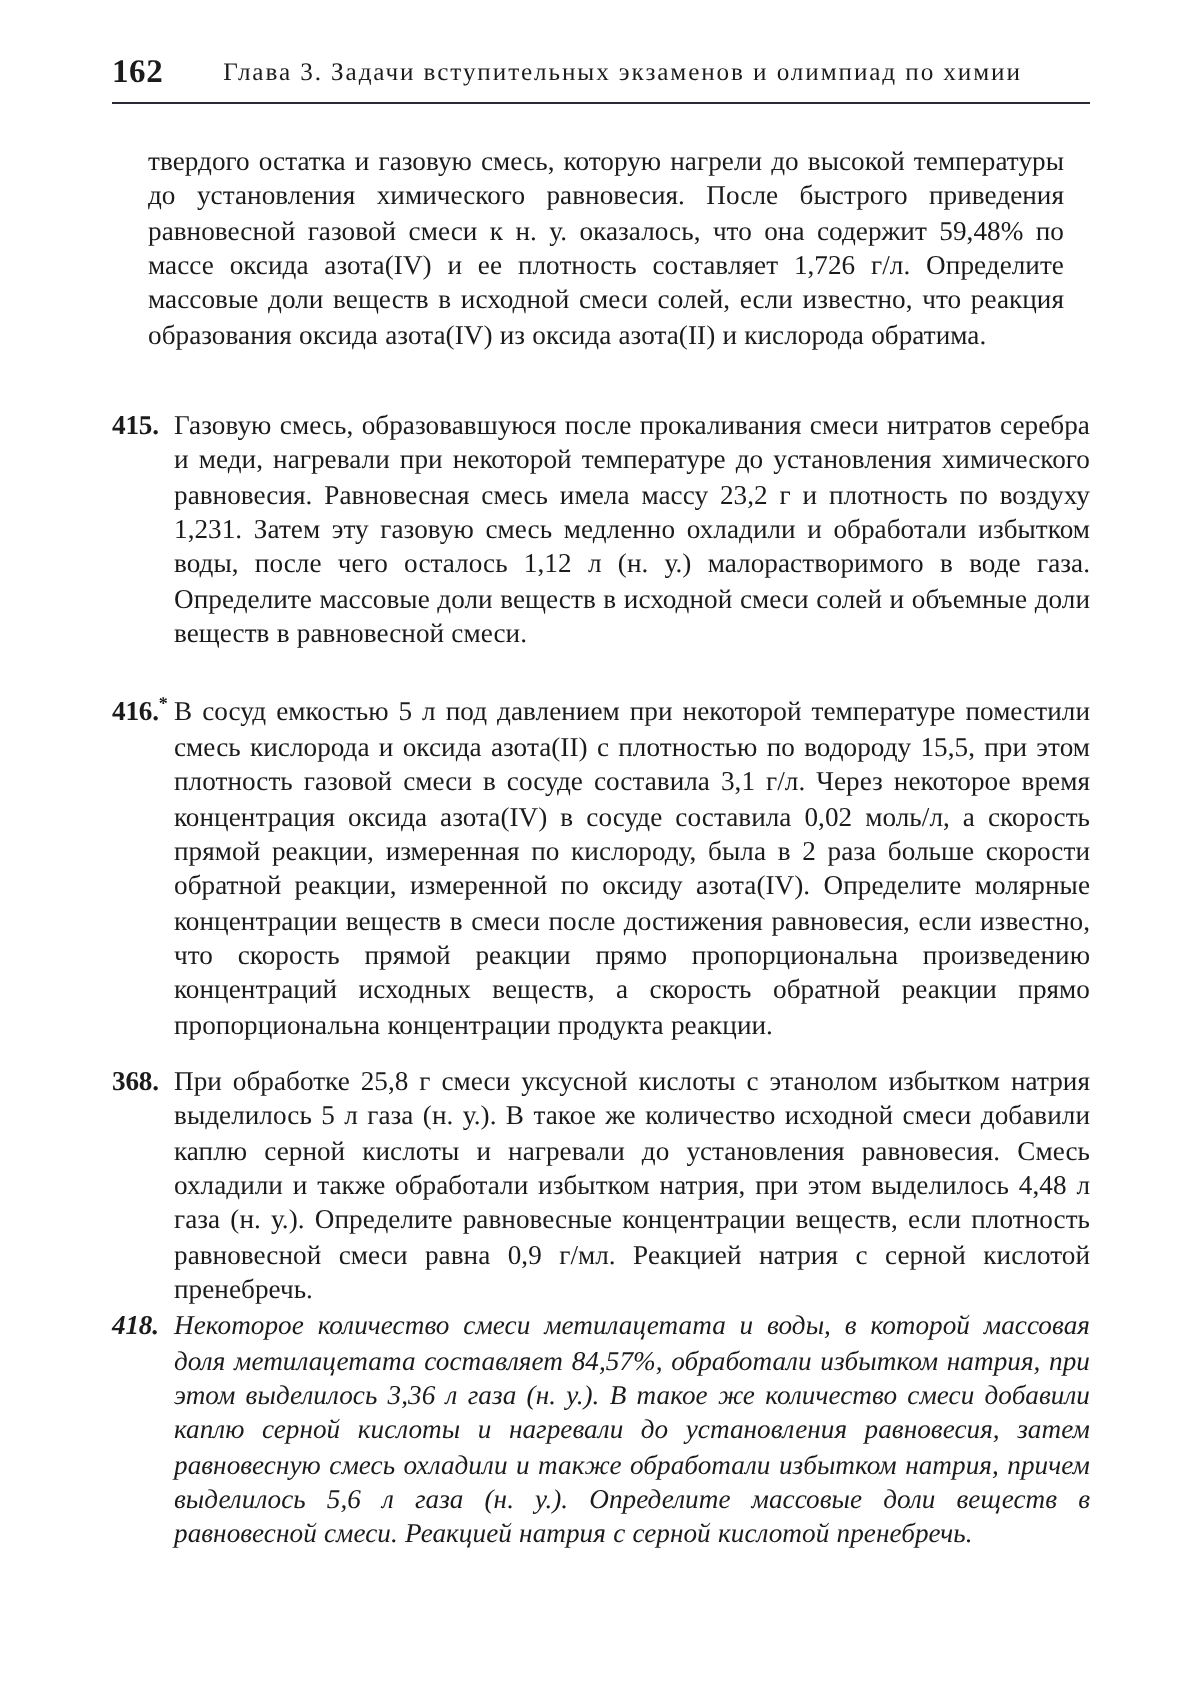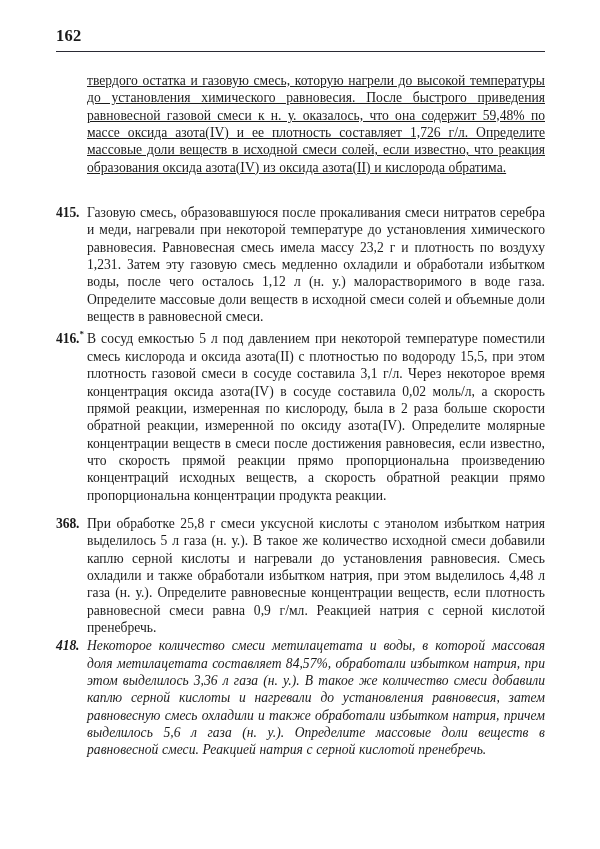--- a/index.html
+++ b/index.html
@@ -64,23 +64,22 @@
     font-size: 13.6px;
     line-height: 17.35px;
     text-align: justify;
     text-justify: inter-word;
     letter-spacing: 0.02px;
     word-spacing: 0.2px;
   }
 
   
   .cont {
-    margin-left: 31px;
+    margin-left: 18px;
     width: 458px;
-    text-decoration: underline;
   }
 
   
   .prob {
     margin-top: 11px;
     padding-left: 31px;
     width: 489px;
     box-sizing: border-box;
   }
   .prob .num {
@@ -99,31 +98,32 @@
     vertical-align: super;
     line-height: 0;
     font-weight: bold;
   }
   .prob .txt {
     display: block;
   }
 
   
   .p415 { margin-top: 28px; }
-  .p416 { margin-top: 5px; }
+  .p416 { margin-top: 22px; }
   .p417 { margin-top: 11px; }
   .p418 { margin-top: 1px; font-style: italic; }
 </style>
 </head>
 <body>
 
 <div class="page">
 
   <div class="runhead">
     <span class="folio">162</span>
+    <span class="chapter">Глава 3. Задачи вступительных экзаменов и олимпиад по химии</span>
   </div>
   <div class="runrule"></div>
 
   <div class="body">
 
     <div class="para cont">твердого остатка и газовую смесь, которую нагрели до высокой температуры до установления химического равновесия. После быстрого приведения равновесной газовой смеси к н. у. оказалось, что она содержит 59,48% по массе оксида азота(IV) и ее плотность составляет 1,726 г/л. Определите массовые доли веществ в исходной смеси солей, если известно, что реакция образования оксида азота(IV) из оксида азота(II) и кислорода обратима.</div>
 
     <div class="para prob p415">
       <span class="num"><span>415.</span><span class="star"></span></span>
       <span class="txt">Газовую смесь, образовавшуюся после прокаливания смеси нитратов серебра и меди, нагревали при некоторой температуре до установления химического равновесия. Равновесная смесь имела массу 23,2 г и плотность по воздуху 1,231. Затем эту газовую смесь медленно охладили и обработали избытком воды, после чего осталось 1,12 л (н. у.) малорастворимого в воде газа. Определите массовые доли веществ в исходной смеси солей и объемные доли веществ в равновесной смеси.</span>

